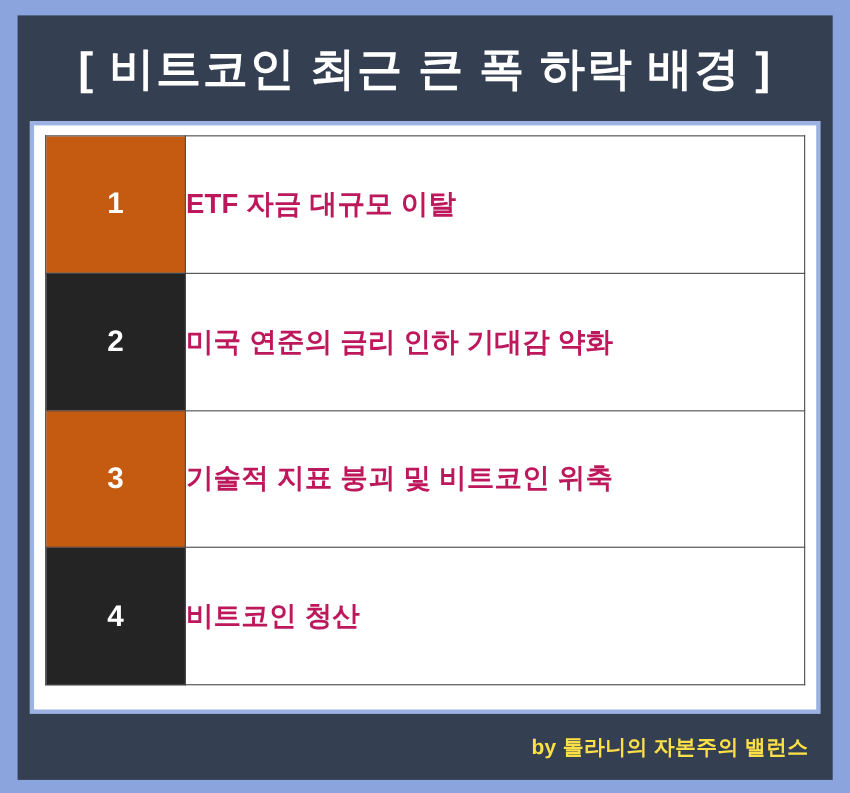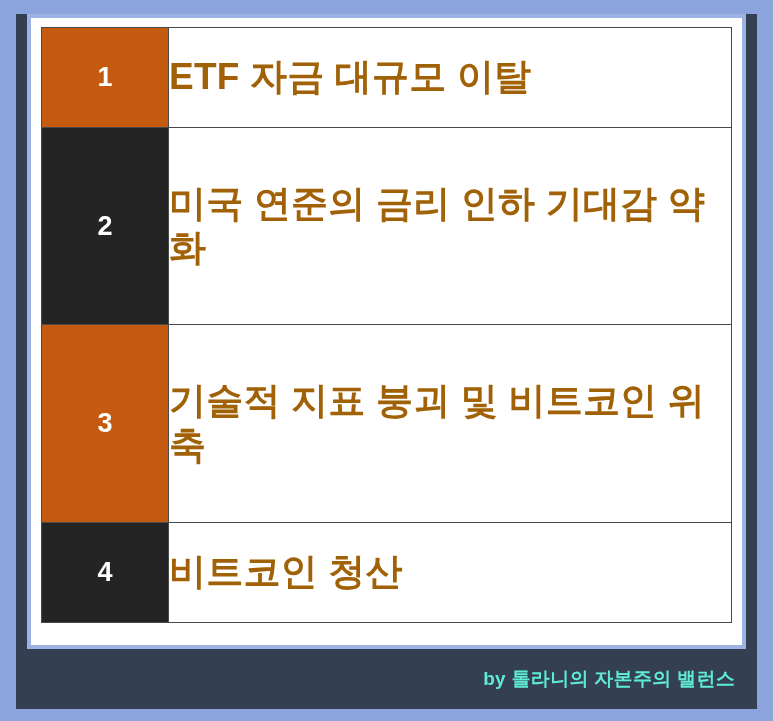--- a/index.html
+++ b/index.html
@@ -95,53 +95,56 @@
     font-size: 27px;
     font-weight: 700;
     line-height: 1;
   }
 
   .num-cell.accent-orange { background: #c55a11; }
   .num-cell.accent-dark   { background: #242424; }
 
   .text-cell {
     background: #ffffff;
-    color: #a16207;
-    font-size: 37px;
+    color: #be185d;
+    font-size: 25px;
     font-weight: 700;
     padding-left: 22px;
     letter-spacing: 0.2px;
     line-height: 1.2;
   }
 
   
   .footer-band {
     flex: 0 0 auto;
     height: 60px;
     display: flex;
     align-items: center;
     justify-content: flex-end;
     padding-right: 22px;
     box-sizing: border-box;
   }
 
   .credit-text {
-    color: #5eead4;
+    color: #fde047;
     font-size: 19px;
     font-weight: 700;
     letter-spacing: 0.3px;
     white-space: nowrap;
   }
 </style>
 </head>
 <body>
 
 <div class="infographic">
   <div class="navy-card">
 
+    <div class="title-band">
+      <div class="title-text">[ 비트코인 최근 큰 폭 하락 배경 ]</div>
+    </div>
 
     <div class="panel-frame">
       <div class="panel">
         <table class="reasons-table">
           <tbody>
 
             <tr>
               <td class="num-cell accent-orange">1</td>
               <td class="text-cell">ETF 자금 대규모 이탈</td>
             </tr>

